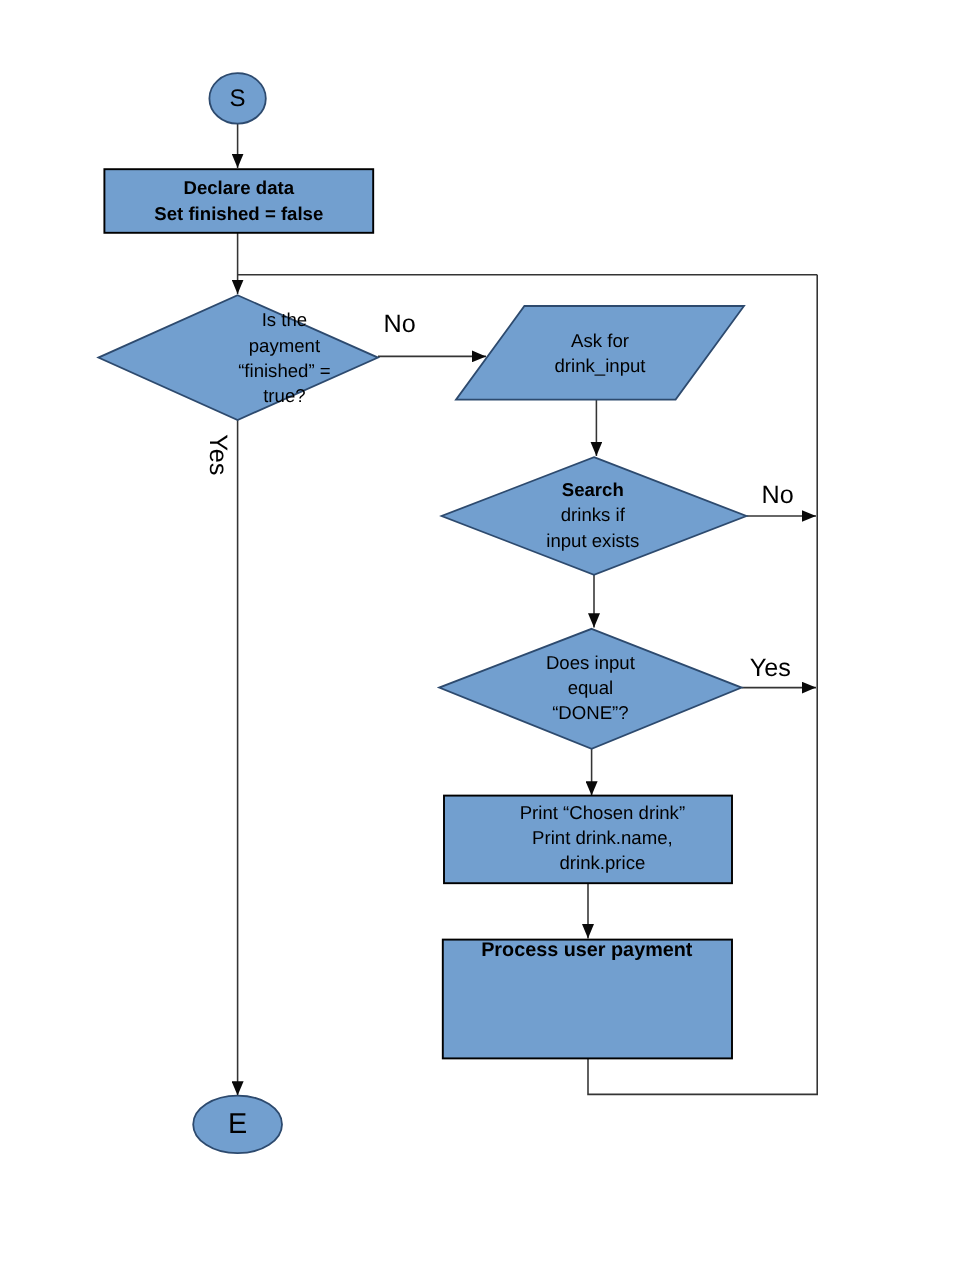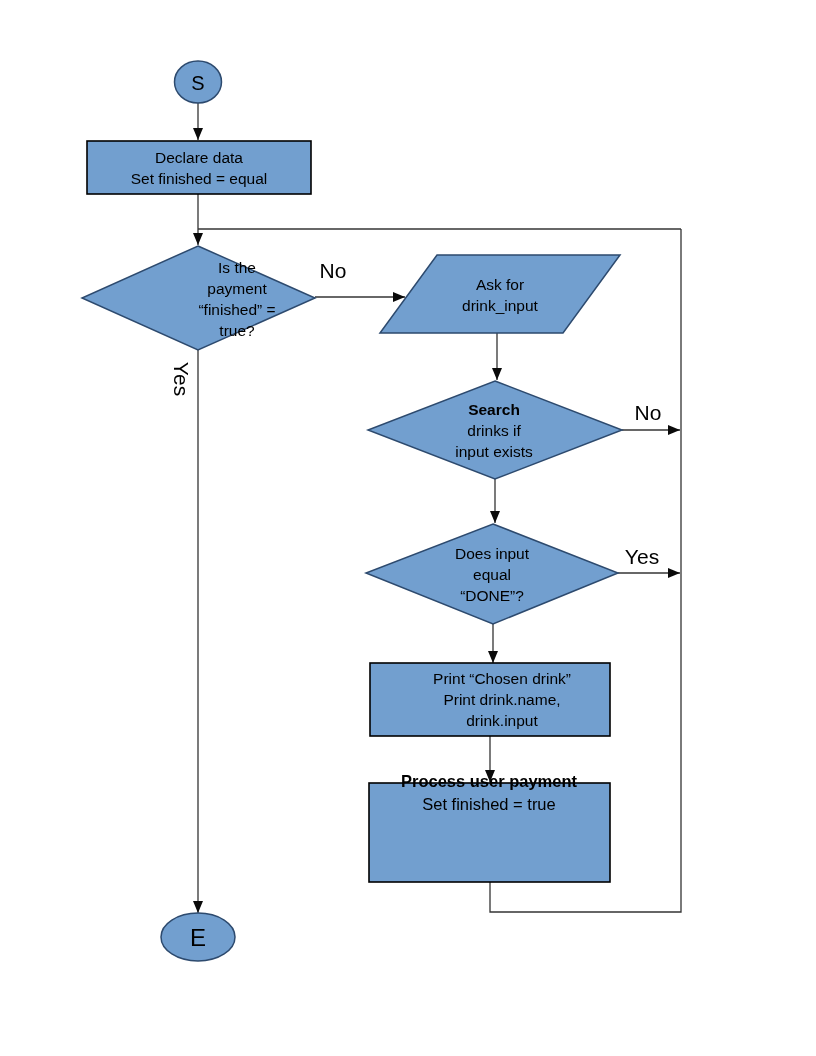--- a/index.html
+++ b/index.html
@@ -81,23 +81,23 @@
     <polygon class="shape" points="437,255 620,255 563,333 380,333"></polygon>
     <polygon class="shape" points="495,381 622,430 495,479 368,430"></polygon>
     <polygon class="shape" points="493,524 618,573 493,624 366,573"></polygon>
     <rect class="rectshape" x="370" y="663" width="240" height="73"></rect>
     <rect class="rectshape" x="369" y="783" width="241" height="99"></rect>
     <ellipse class="shape" cx="198" cy="937" rx="37" ry="24"></ellipse>
   </svg>
 
   <div class="lbl terminal-lbl" style="left:198px; top:83px;">S</div>
 
-  <div class="lbl" style="left:199px; top:168px;">
+  <div class="lbl" style="left:199px; top:168px;font-weight:bold;">
     <div>Declare data</div>
-    <div>Set finished = equal</div>
+    <div>Set finished = false</div>
   </div>
 
   <div class="lbl" style="left:198px; top:299px;margin-left:39px;">
     <div>Is the</div>
     <div>payment</div>
     <div>“finished” =</div>
     <div>true?</div>
   </div>
 
   <div class="lbl" style="left:500px; top:295px;">
@@ -113,26 +113,25 @@
 
   <div class="lbl" style="left:492px; top:574px;">
     <div>Does input</div>
     <div>equal</div>
     <div>“DONE”?</div>
   </div>
 
   <div class="lbl" style="left:502px; top:699px;">
     <div>Print “Chosen drink”</div>
     <div>Print drink.name,</div>
-    <div>drink.input</div>
+    <div>drink.price</div>
   </div>
 
   <div class="lbl big" style="left:489px; top:792px;">
     <div class="b">Process user payment</div>
-    <div>Set finished = true</div>
   </div>
 
   <div class="lbl terminal-lbl end" style="left:198px; top:937px;">E</div>
 
   <div class="edge-lbl" style="left:333px; top:271px;">No</div>
   <div class="edge-lbl rot" style="left:181px; top:379px;">Yes</div>
   <div class="edge-lbl" style="left:648px; top:413px;">No</div>
   <div class="edge-lbl" style="left:642px; top:557px;">Yes</div>
 
 </div>

